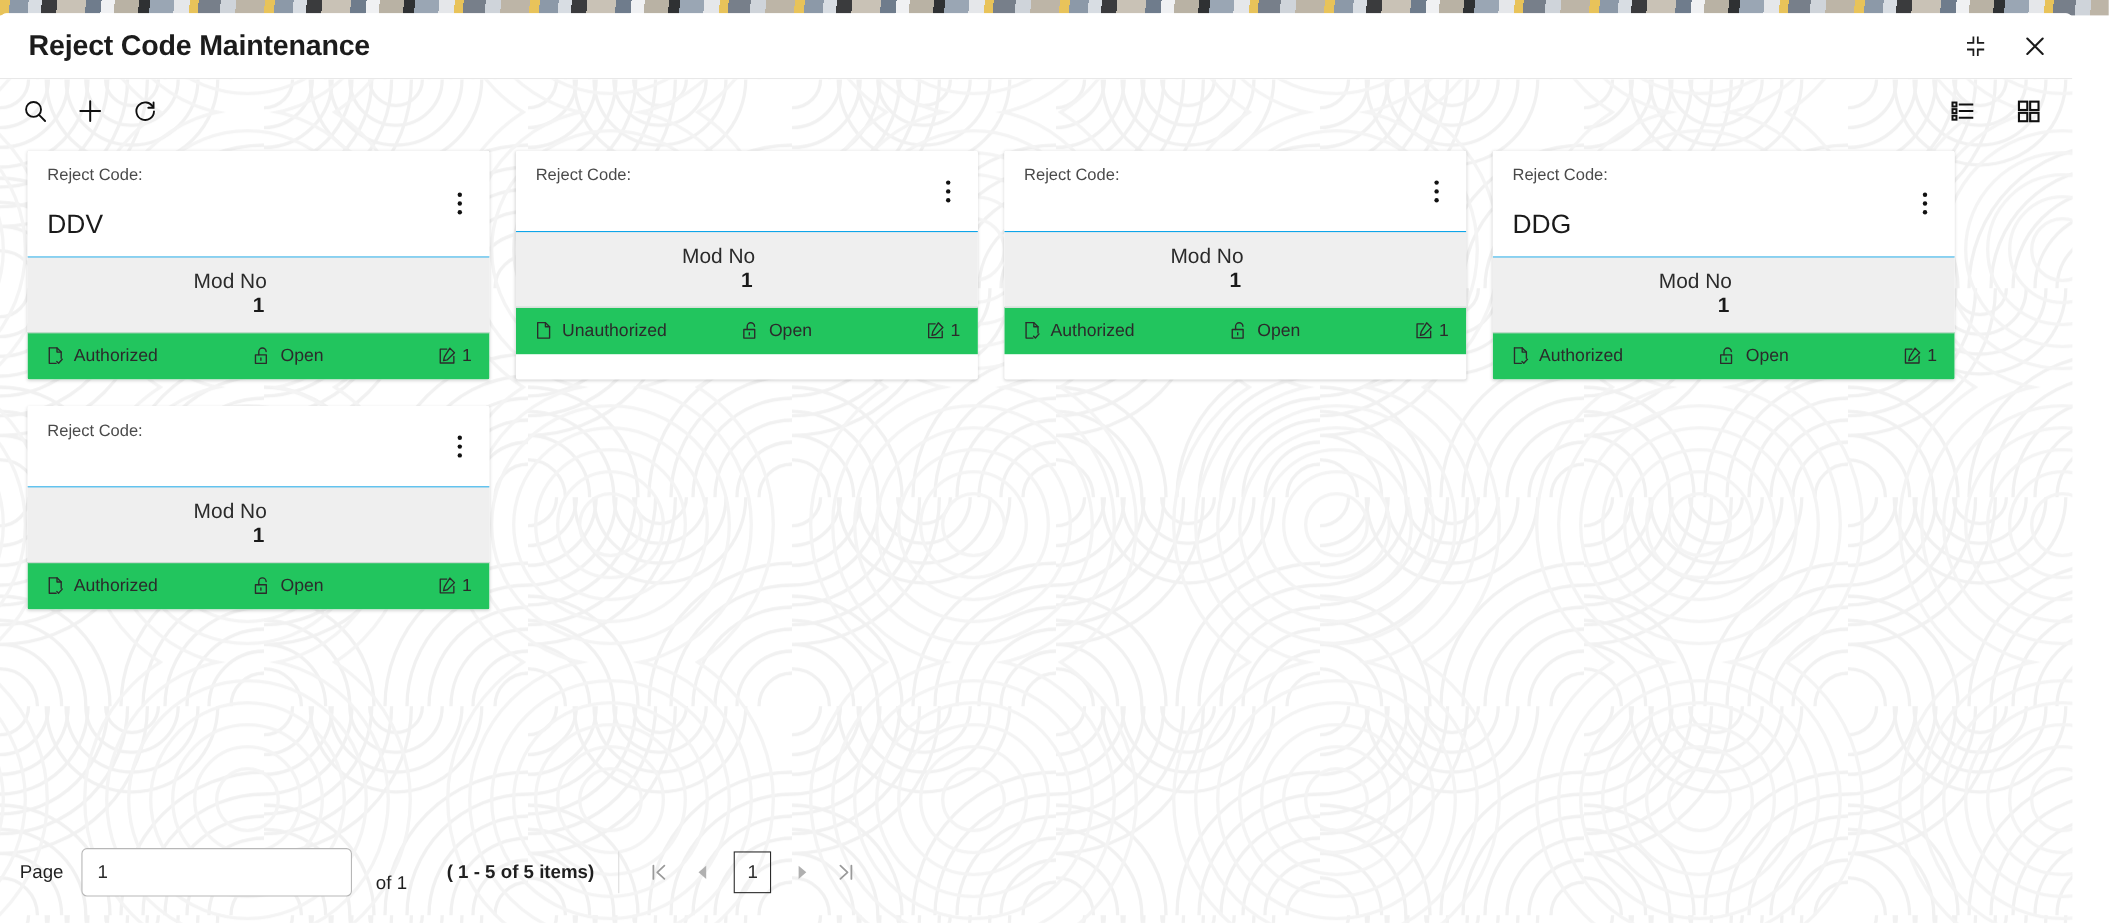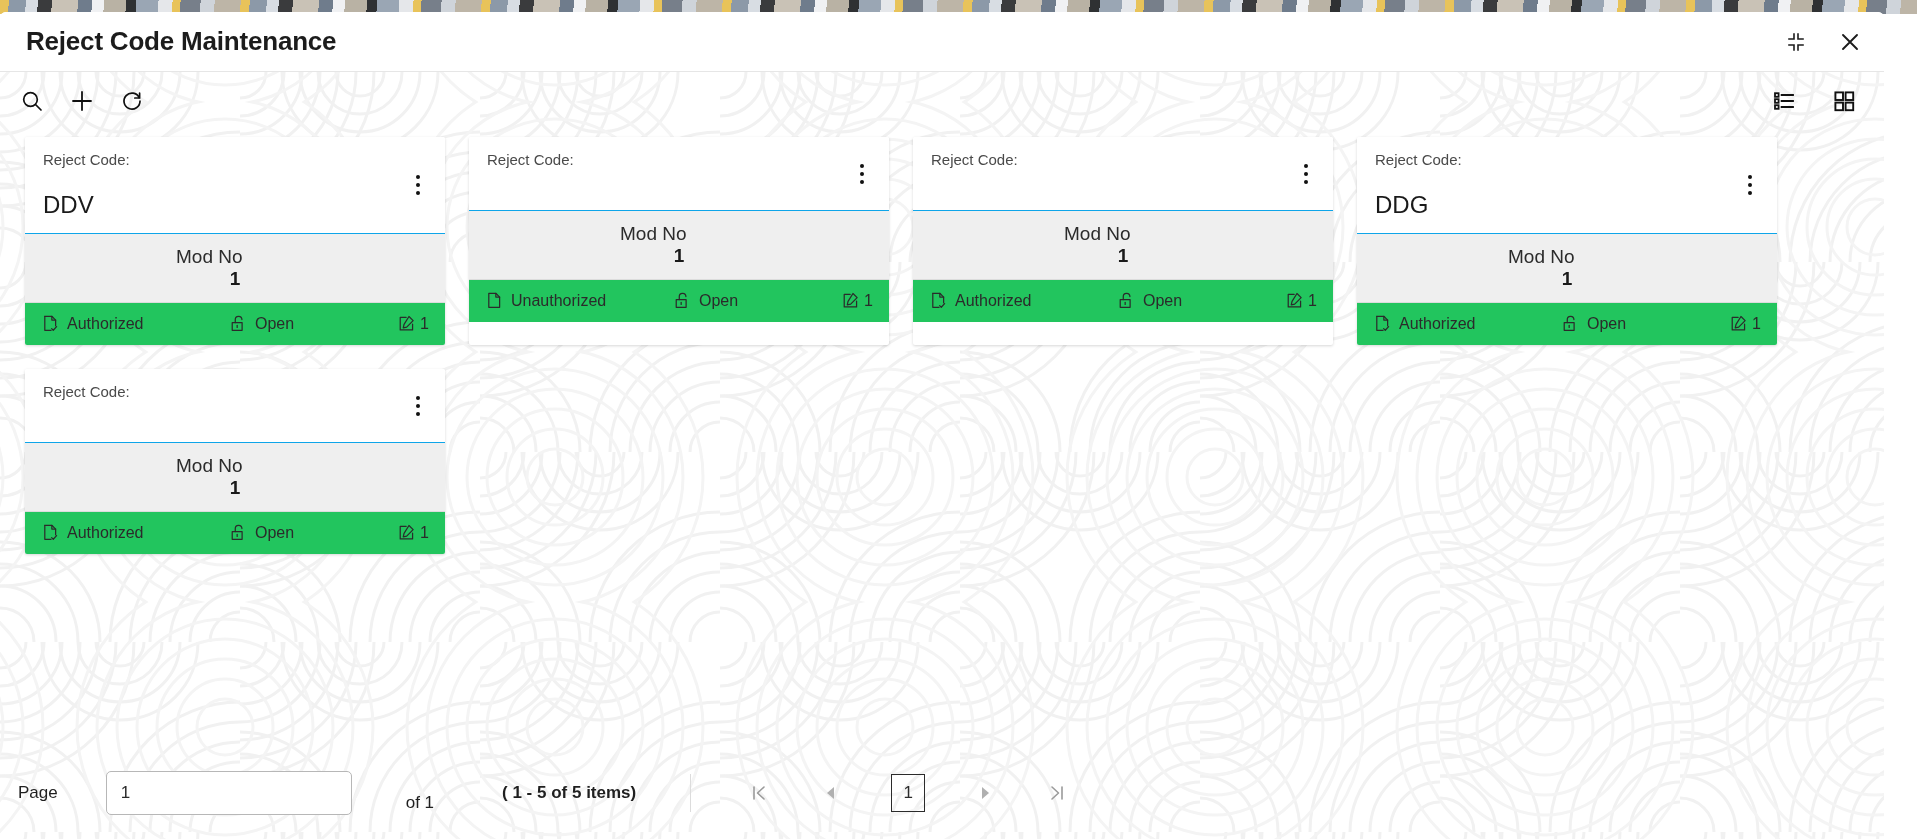--- a/index.html
+++ b/index.html
@@ -161,21 +161,20 @@
   
   #pagination {
     position: absolute;
     left: 0; bottom: 24px;
     width: 1917px;
     display: flex; align-items: center;
     padding-left: 18px;
     z-index: 2;
     font-size: 17px;
     color: #1f1f1f;
-    gap: 32px;
   }
   #page-label { margin-right: 16px; }
   #page-input {
     width: 246px; height: 44px;
     border: 1px solid #b7b7b7;
     border-radius: 5px;
     background: #fff;
     padding: 0 14px;
     font-size: 17px;
     color: #2b2b2b;

